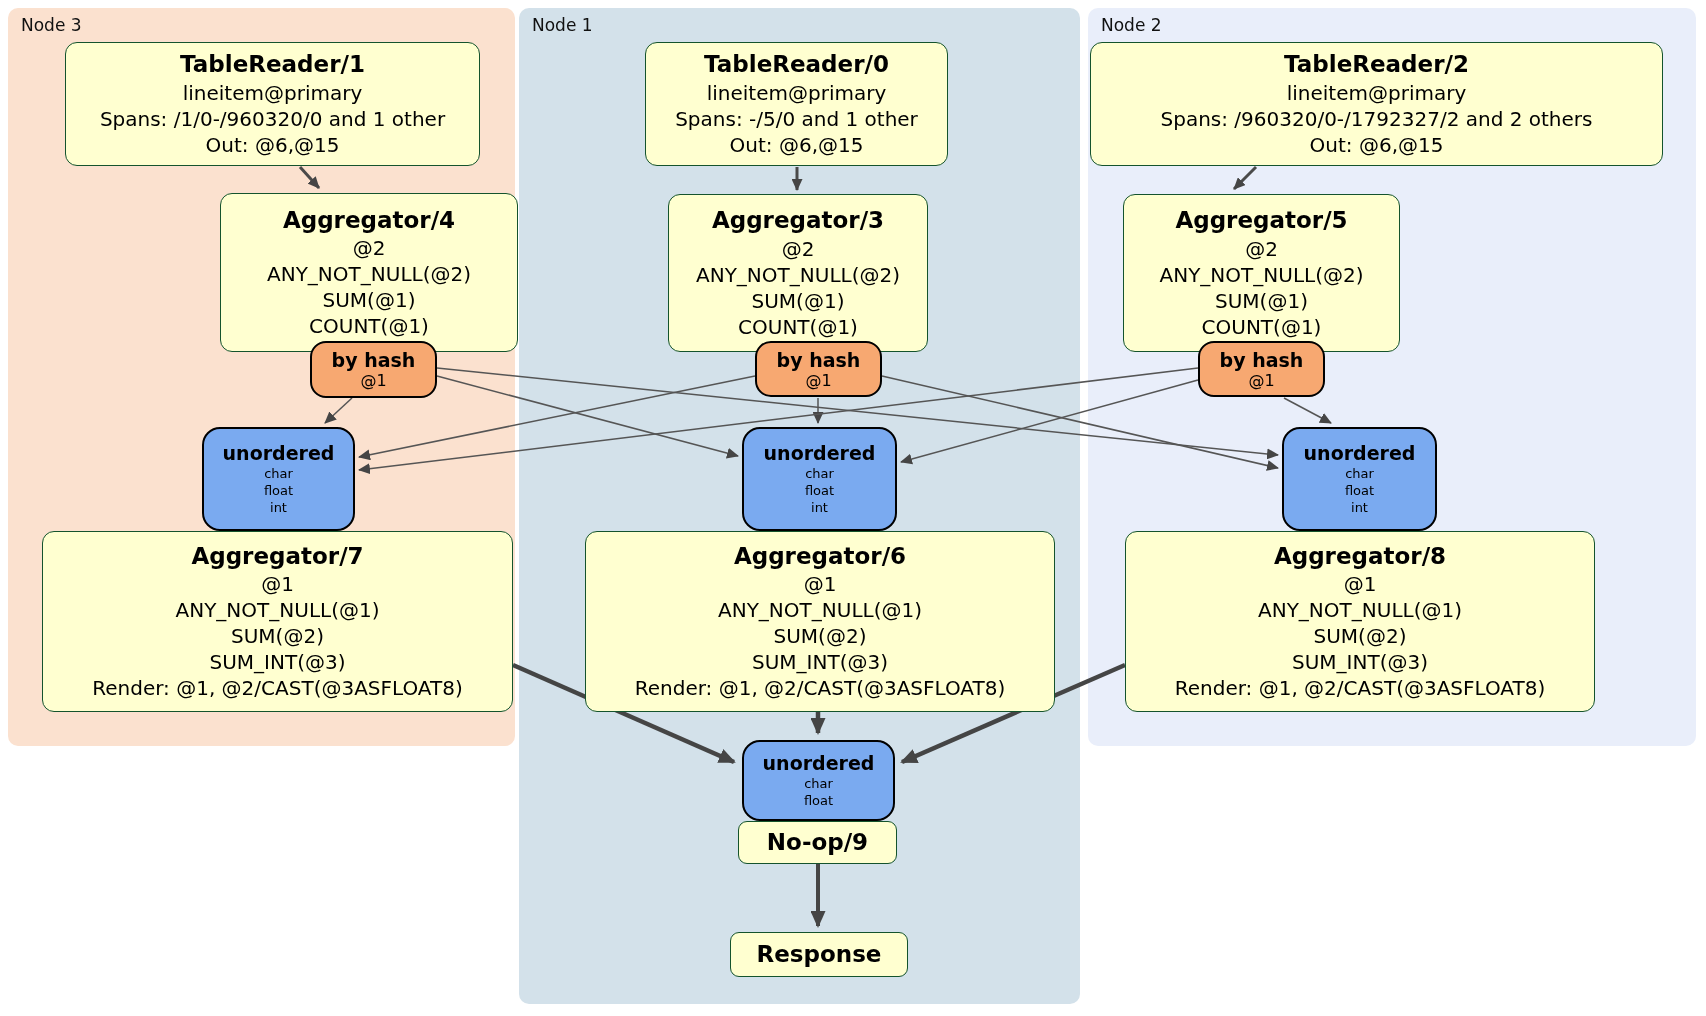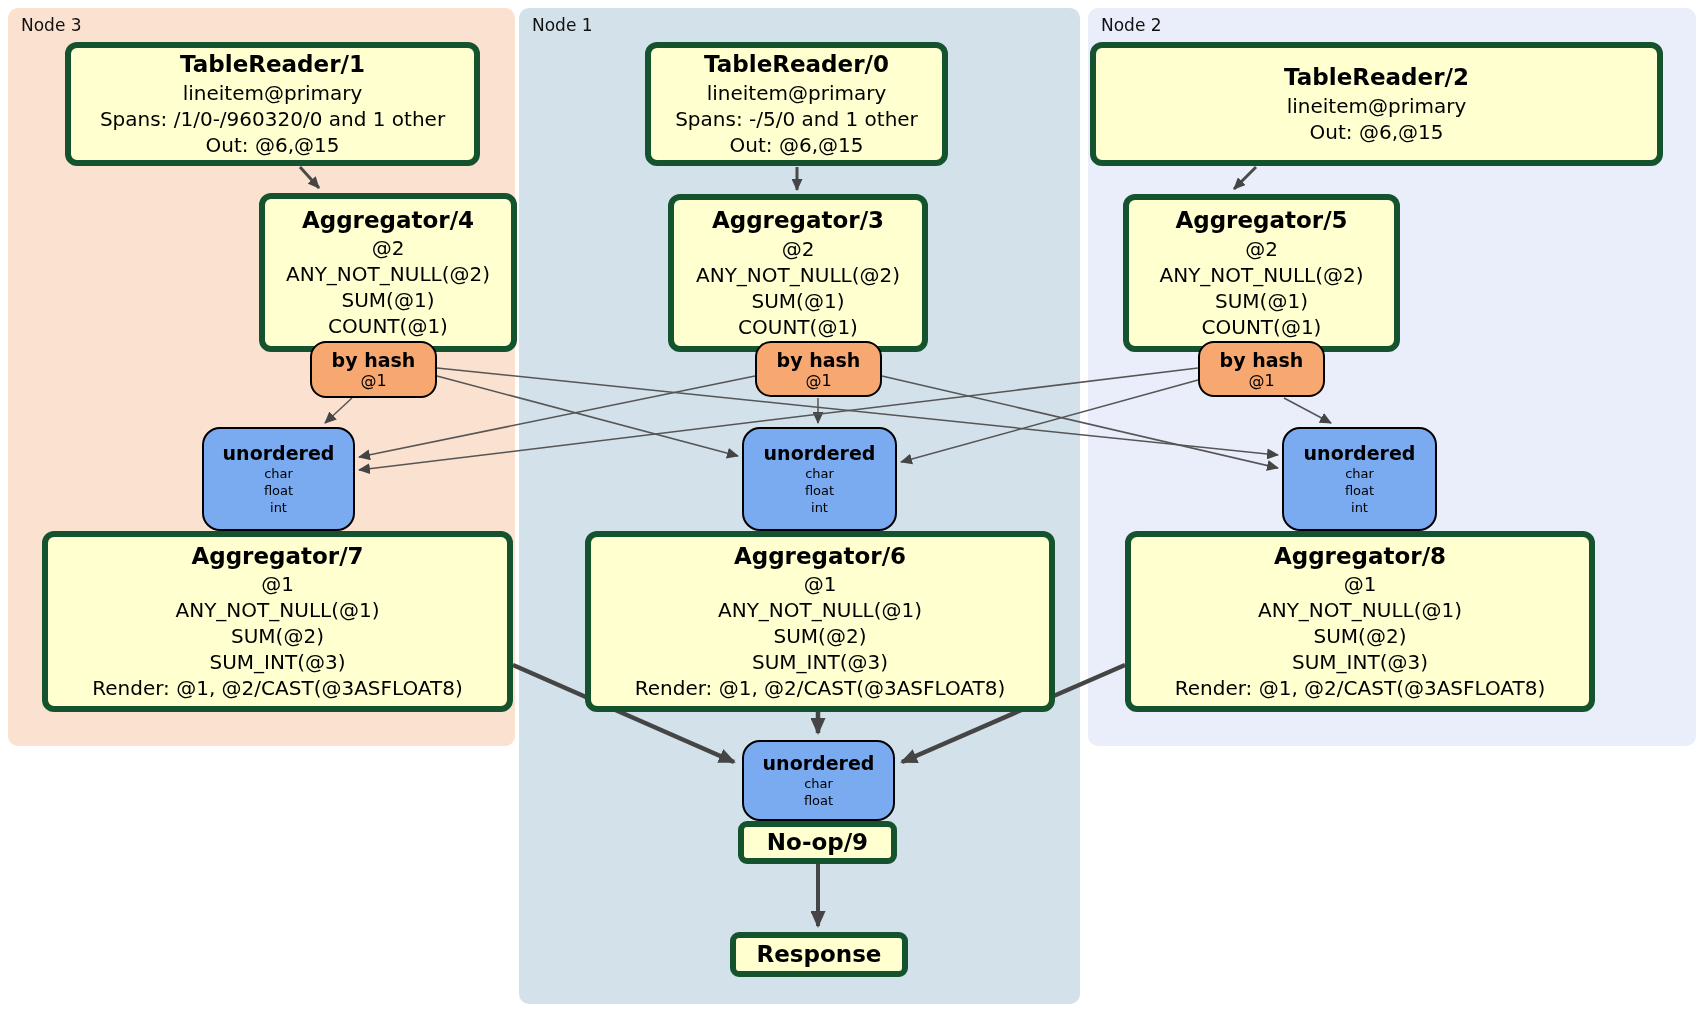--- a/index.html
+++ b/index.html
@@ -7,21 +7,21 @@
     position:relative;width:1706px;height:1016px;background:#ffffff;overflow:hidden;
     font-family:"DejaVu Sans","Liberation Sans",sans-serif;color:#000;padding-left:35px;
   }
   .region{position:absolute;border-radius:10px;}
   .region-label{position:absolute;left:13px;top:7px;font-size:17px;color:#111;}
   #region-node3{left:8px;top:8px;width:507px;height:738px;background:#fbe1cf;}
   #region-node1{left:519px;top:8px;width:561px;height:996px;background:#d3e1ea;}
   #region-node2{left:1088px;top:8px;width:608px;height:738px;background:#e9eefa;}
   #edges{position:absolute;left:0;top:0;z-index:2;}
   .ybox{
-    position:absolute;z-index:3;background:#ffffd0;border:6px solid #14532d;border-radius:12px;
+    position:absolute;z-index:3;background:#ffffd0;border:1px solid #14532d;border-radius:12px;
     display:flex;flex-direction:column;justify-content:center;align-items:center;
     text-align:center;padding:4px 8px;box-sizing:border-box;line-height:1.3;
   }
   .btitle{font-size:23px;font-weight:700;}
   .bline{font-size:20px;}
   .hash{
     position:absolute;z-index:4;background:#f7a871;border:2px solid #000;border-radius:16px;
     display:flex;flex-direction:column;justify-content:center;align-items:center;
     text-align:center;box-sizing:border-box;
   }
@@ -89,21 +89,21 @@
       <line x1="818" y1="864" x2="818" y2="926" marker-end="url(#a2)"></line>
     </g>
   </svg>
 
   <div class="ybox" style="left:65px;top:42px;width:415px;height:124px;">
     <div class="btitle">TableReader/1</div>
     <div class="bline">lineitem@primary</div>
     <div class="bline">Spans: /1/0-/960320/0 and 1 other</div>
     <div class="bline">Out: @6,@15</div>
   </div>
-  <div class="ybox" style="left:220px;top:193px;width:258px;height:159px;margin-left:39px;">
+  <div class="ybox" style="left:220px;top:193px;width:298px;height:159px;">
     <div class="btitle">Aggregator/4</div>
     <div class="bline">@2</div>
     <div class="bline">ANY_NOT_NULL(@2)</div>
     <div class="bline">SUM(@1)</div>
     <div class="bline">COUNT(@1)</div>
   </div>
   <div class="hash" style="left:310px;top:341px;width:127px;height:57px;">
     <div class="htitle">by hash</div>
     <div class="hdetail">@1</div>
   </div>
@@ -150,20 +150,21 @@
     <div class="bline">@1</div>
     <div class="bline">ANY_NOT_NULL(@1)</div>
     <div class="bline">SUM(@2)</div>
     <div class="bline">SUM_INT(@3)</div>
     <div class="bline">Render: @1, @2/CAST(@3ASFLOAT8)</div>
   </div>
 
   <div class="ybox" style="left:1090px;top:42px;width:573px;height:124px;">
     <div class="btitle">TableReader/2</div>
     <div class="bline">lineitem@primary</div>
+    <div class="bline">Spans: /960320/0-/1792327/2 and 2 others</div>
     <div class="bline">Out: @6,@15</div>
   </div>
   <div class="ybox" style="left:1123px;top:194px;width:277px;height:158px;">
     <div class="btitle">Aggregator/5</div>
     <div class="bline">@2</div>
     <div class="bline">ANY_NOT_NULL(@2)</div>
     <div class="bline">SUM(@1)</div>
     <div class="bline">COUNT(@1)</div>
   </div>
   <div class="hash" style="left:1198px;top:341px;width:127px;height:56px;">

